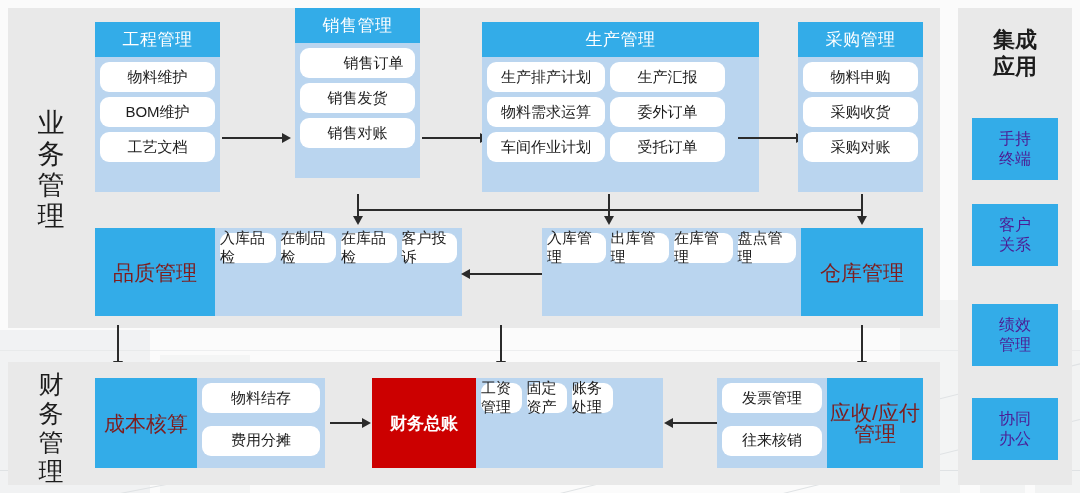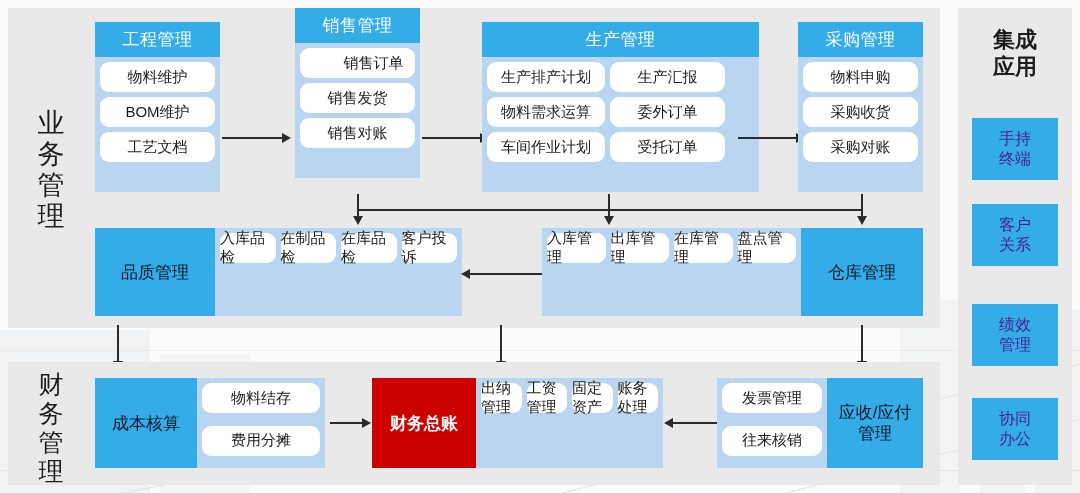--- a/index.html
+++ b/index.html
@@ -39,21 +39,21 @@
   }
   .tile{
     background:#ffffff;color:#1d1d1d;font-size:15px;
     display:flex;align-items:center;justify-content:center;
     height:30px;box-sizing:border-box;border-radius:9px;
   }
 
   
   .modrow{position:absolute;display:flex;background:#bad5ef;}
   .side-blue{
-    background:#33ace8;color:#0f172a;font-size:17px;
+    background:#33ace8;color:#7f1d1d;font-size:21px;
     display:flex;align-items:center;justify-content:center;
     text-align:center;line-height:21px;
   }
   .side-red{
     background:#cc0000;color:#fff;font-size:17px;font-weight:bold;
     display:flex;align-items:center;justify-content:center;
     text-align:center;line-height:21px;
   }
   .grid2{
     display:grid;grid-template-columns:1fr 1fr 1fr 1fr;gap:5px;padding:5px;
@@ -209,21 +209,20 @@
       <div class="tile">费用分摊</div>
     </div>
   </div>
 
   <div class="hline" style="left:330px;top:422px;width:32px;"></div>
   <div class="arrow-r" style="left:362px;top:418px;"></div>
 
   <div class="modrow" style="left:372px;top:378px;width:291px;height:90px;">
     <div class="side-red" style="width:104px;">财务总账</div>
     <div class="grid2">
-      <div class="tile">出纳管理</div>
       <div class="tile">工资管理</div>
       <div class="tile">固定资产</div>
       <div class="tile">账务处理</div>
     </div>
   </div>
 
   <div class="hline" style="left:673px;top:422px;width:44px;"></div>
   <div class="arrow-l" style="left:664px;top:418px;"></div>
 
   <div class="modrow" style="left:717px;top:378px;width:206px;height:90px;">

